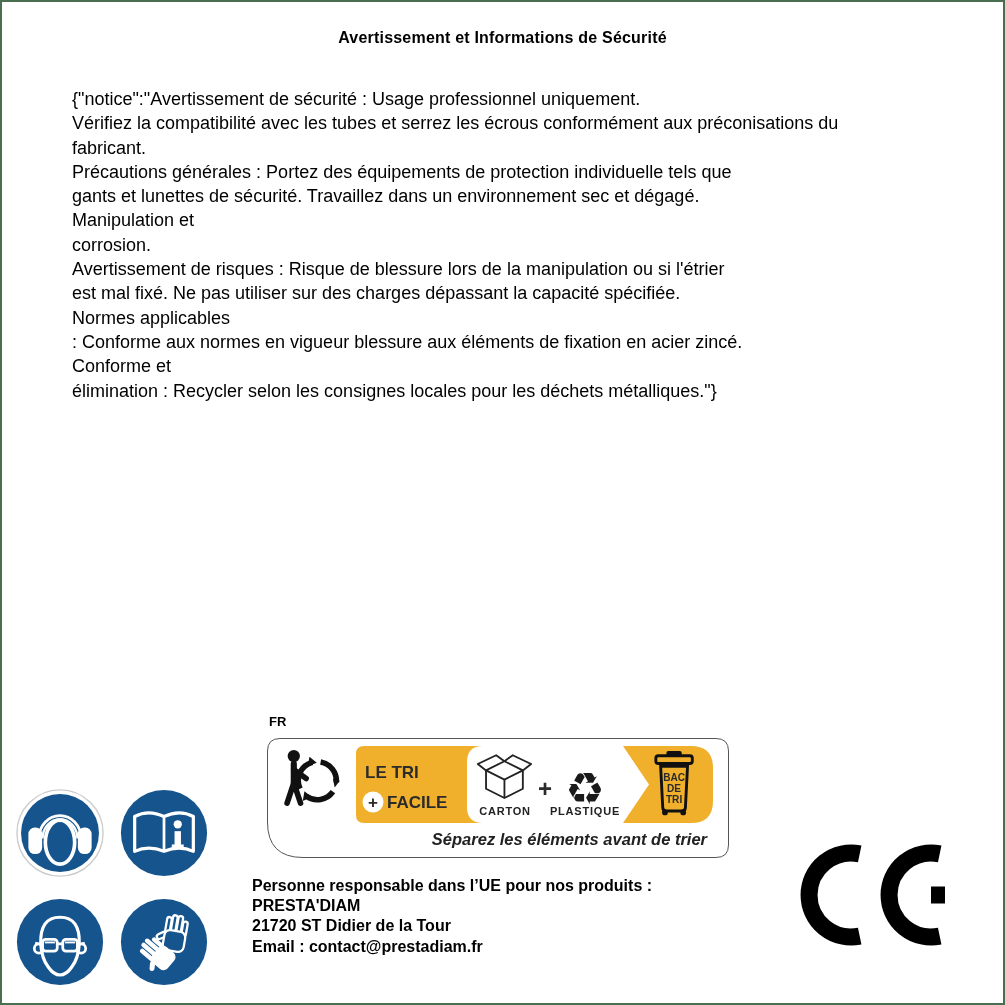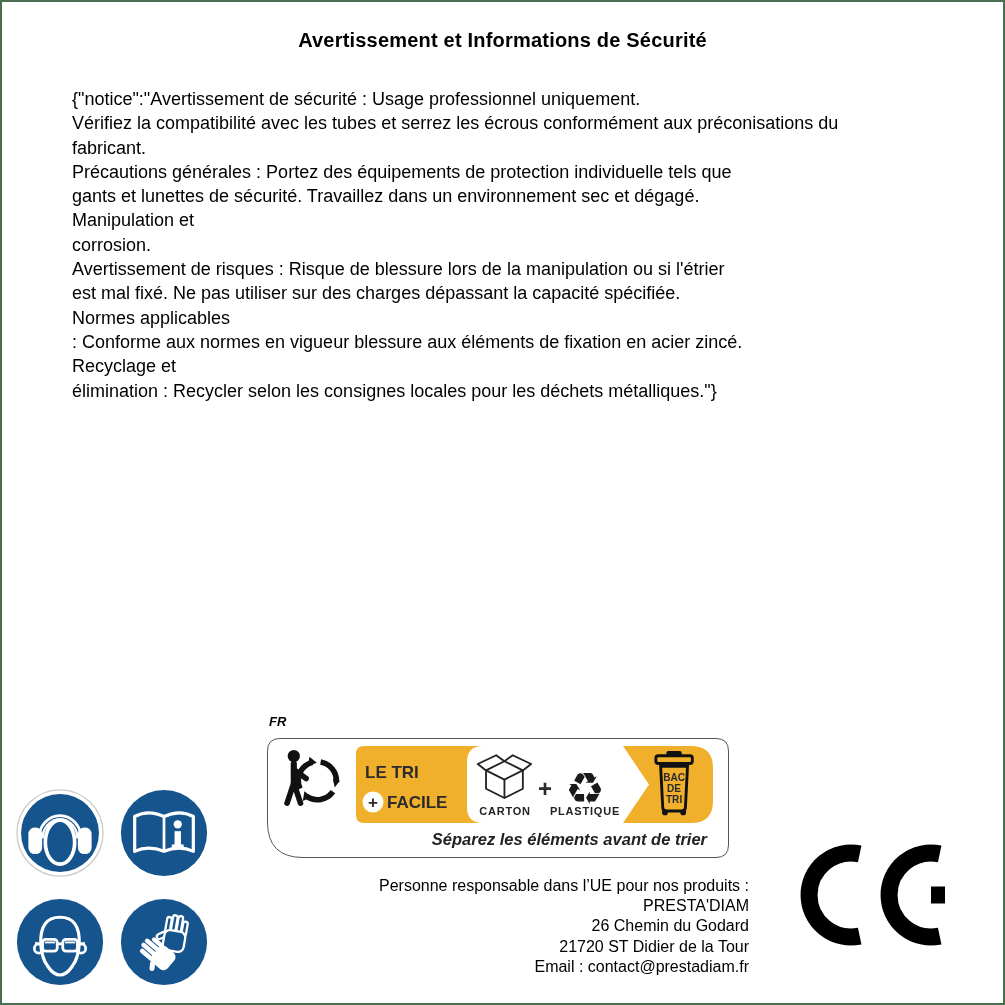--- a/index.html
+++ b/index.html
@@ -14,46 +14,46 @@
     position:relative;
     width:1005px;height:1005px;
     background:#fff;
     border:2px solid var(--border-green);
     overflow:hidden;
     font-family:"Liberation Sans","DejaVu Sans",sans-serif;
     color:#000;
   }
   .title{
     position:absolute;top:27px;left:0;width:100%;
-    text-align:center;font-size:20px;font-weight:bold;letter-spacing:.2px;
+    text-align:center;font-size:16px;font-weight:bold;letter-spacing:.2px;
   }
   .notice{
     position:absolute;left:70px;top:85px;width:880px;
     font-size:18px;line-height:24.3px;color:#000;
   }
   .notice-line{white-space:nowrap;}
   
   .safety-grid{position:absolute;left:14px;top:787px;width:196px;height:200px;}
   .safety-icon{position:absolute;width:88px;height:88px;}
   .si-1{left:0;top:0;} .si-2{left:104px;top:0;}
   .si-3{left:0;top:109px;} .si-4{left:104px;top:109px;}
   .fill-blue{fill:var(--safety-blue);}
   .fill-yellow{fill:var(--accent-yellow);}
   
-  .fr-code{position:absolute;left:267px;top:712px;font-size:13px;font-weight:bold;font-style:italic;}
+  .fr-code{position:absolute;left:267px;top:712px;font-size:13px;font-weight:bold;}
   .recycle-label{position:absolute;left:265px;top:736px;}
   .lbl-txt{font-family:"Liberation Sans","DejaVu Sans",sans-serif;fill:#2b2b2b;}
   .lbl-heavy{font-weight:800;}
   .lbl-mat{font-size:11px;font-weight:700;letter-spacing:.8px;fill:#222;}
   .lbl-instr{font-size:16.5px;font-weight:700;font-style:italic;fill:#222;}
   .recycle-glyph{font-family:"DejaVu Sans",sans-serif;fill:#1a1a1a;}
   
   .responsible{
-    position:absolute;left:242px;top:874px;width:505px;
-    text-align:right;font-size:16px;font-weight:normal;line-height:20.2px;color:#000;
+    position:absolute;left:250px;top:874px;width:505px;
+    text-align:left;font-size:16px;font-weight:bold;line-height:20.2px;color:#000;
   }
   .resp-line{white-space:nowrap;}
   
   .ce{position:absolute;left:797px;top:841px;}
 </style>
 </head>
 <body>
 
 <div class="page">
 
@@ -64,21 +64,21 @@
       <div class="notice-line">Vérifiez la compatibilité avec les tubes et serrez les écrous conformément aux préconisations du</div>
       <div class="notice-line">fabricant.</div>
       <div class="notice-line">Précautions générales : Portez des équipements de protection individuelle tels que</div>
       <div class="notice-line">gants et lunettes de sécurité. Travaillez dans un environnement sec et dégagé.</div>
       <div class="notice-line">Manipulation et</div>
       <div class="notice-line">corrosion.</div>
       <div class="notice-line">Avertissement de risques : Risque de blessure lors de la manipulation ou si l'étrier</div>
       <div class="notice-line">est mal fixé. Ne pas utiliser sur des charges dépassant la capacité spécifiée.</div>
       <div class="notice-line">Normes applicables</div>
       <div class="notice-line">: Conforme aux normes en vigueur blessure aux éléments de fixation en acier zincé.</div>
-      <div class="notice-line">Recyclage et</div>
+      <div class="notice-line">Conforme et</div>
       <div class="notice-line">élimination : Recycler selon les consignes locales pour les déchets métalliques."}</div>
     </div>
 
   <div class="safety-grid">
 
     <svg class="safety-icon si-1" viewBox="0 0 96 96">
       <circle cx="48" cy="48" r="47" fill="#fff" stroke="#ccc" stroke-width="1.5"></circle>
       <circle cx="48" cy="48" r="42.5" class="fill-blue"></circle>
       <path d="M25,54 A23,25 0 0 1 71,54" fill="none" stroke="#fff" stroke-width="3"></path>
       <path d="M29,54 A19,21 0 0 1 67,54" fill="none" stroke="#fff" stroke-width="2.5"></path>
@@ -182,21 +182,20 @@
       <text x="23" y="42.5" text-anchor="middle" font-size="10.5" class="lbl-txt lbl-heavy" fill="#111">DE</text>
       <text x="23" y="54" text-anchor="middle" font-size="10.5" class="lbl-txt lbl-heavy" fill="#111">TRI</text>
     </g>
 
     <text x="440" y="107" text-anchor="end" class="lbl-instr">Séparez les éléments avant de trier</text>
   </svg>
 
   <div class="responsible">
       <div class="resp-line">Personne responsable dans l’UE pour nos produits :</div>
       <div class="resp-line">PRESTA'DIAM</div>
-      <div class="resp-line">26 Chemin du Godard</div>
       <div class="resp-line">21720 ST Didier de la Tour</div>
       <div class="resp-line">Email : contact@prestadiam.fr</div>
     </div>
 
   <svg class="ce" width="150" height="104" viewBox="0 0 150 104" aria-label="CE">
     <path d="M60.7,10.9 A42,42 0 1 0 60.7,93.1" fill="none" stroke="#000" stroke-width="17"></path>
     <path d="M140.7,10.9 A42,42 0 1 0 140.7,93.1" fill="none" stroke="#000" stroke-width="17"></path>
     <rect x="132" y="43.5" width="14" height="17" fill="#000"></rect>
   </svg>
 

